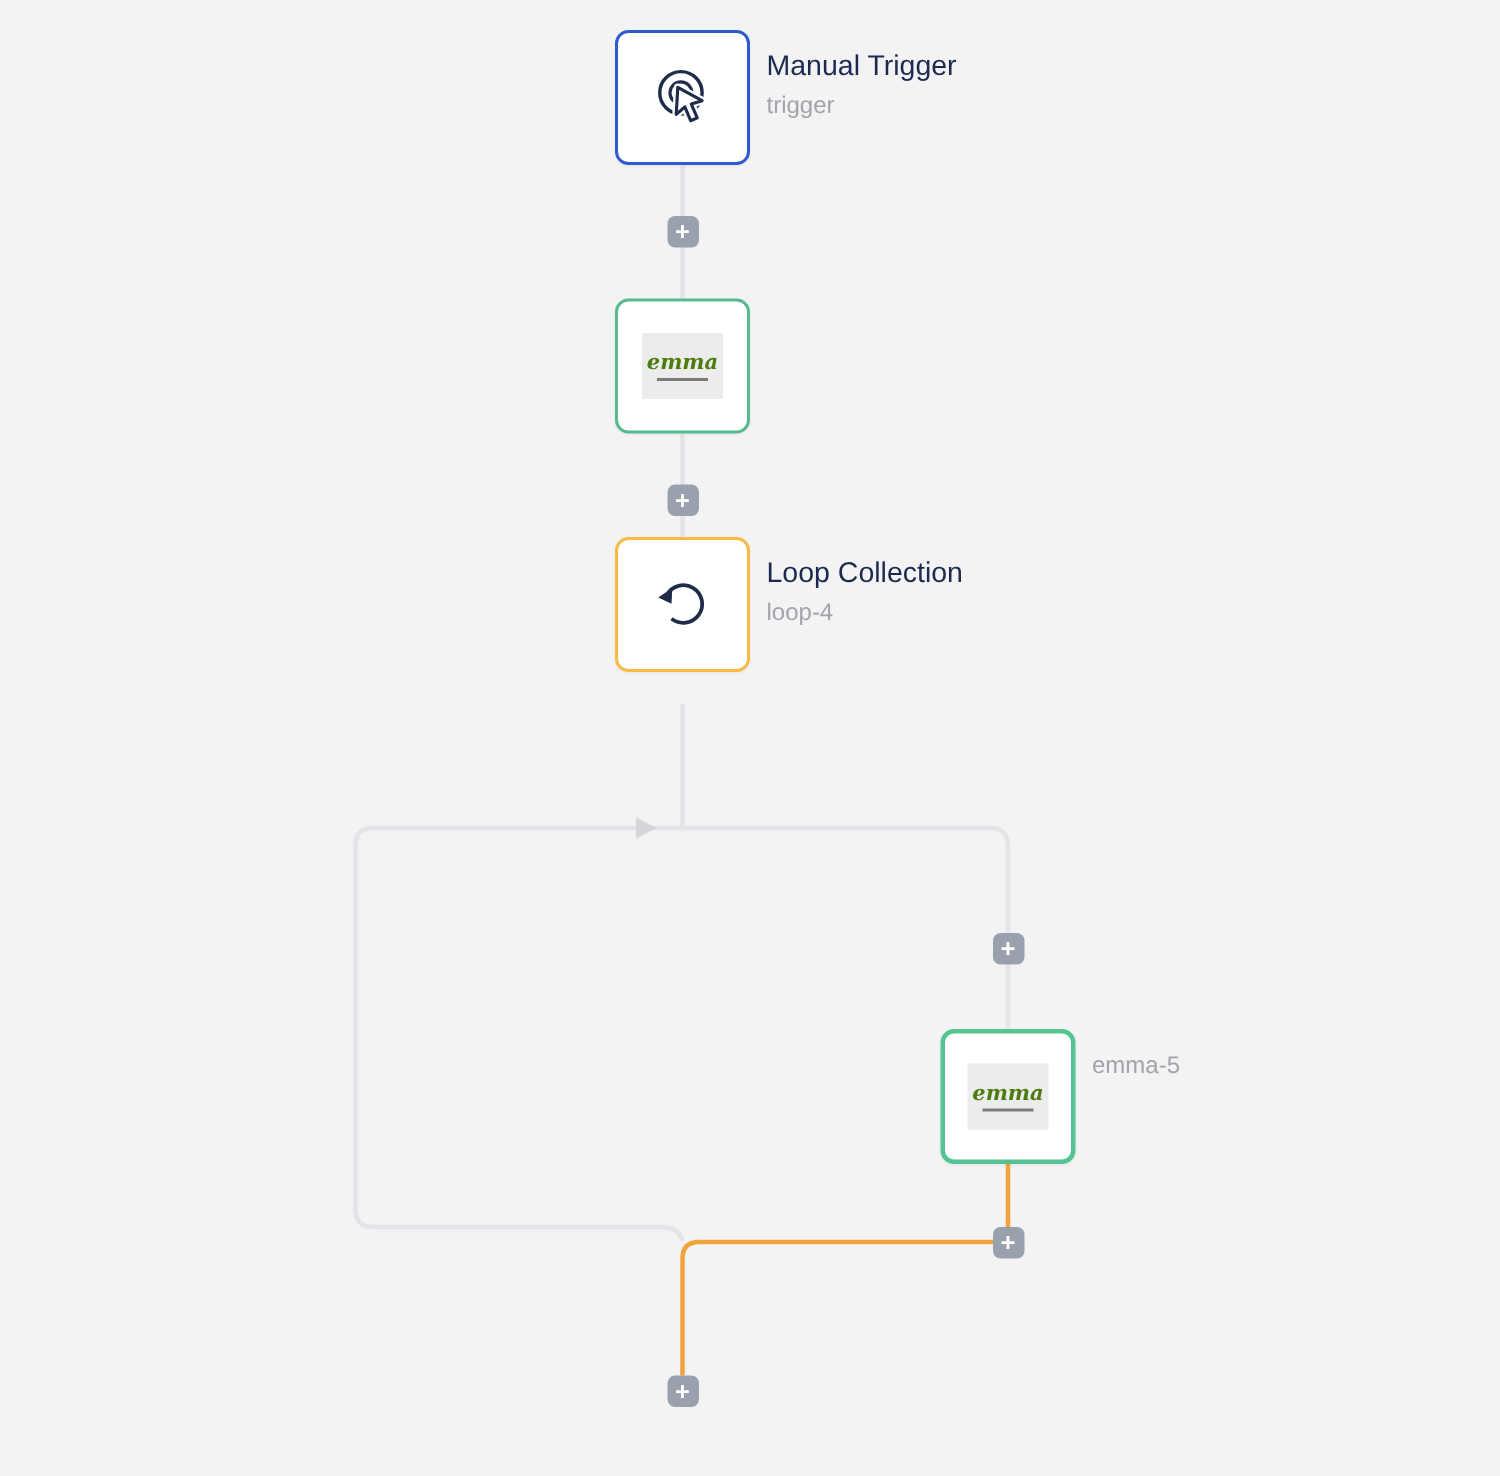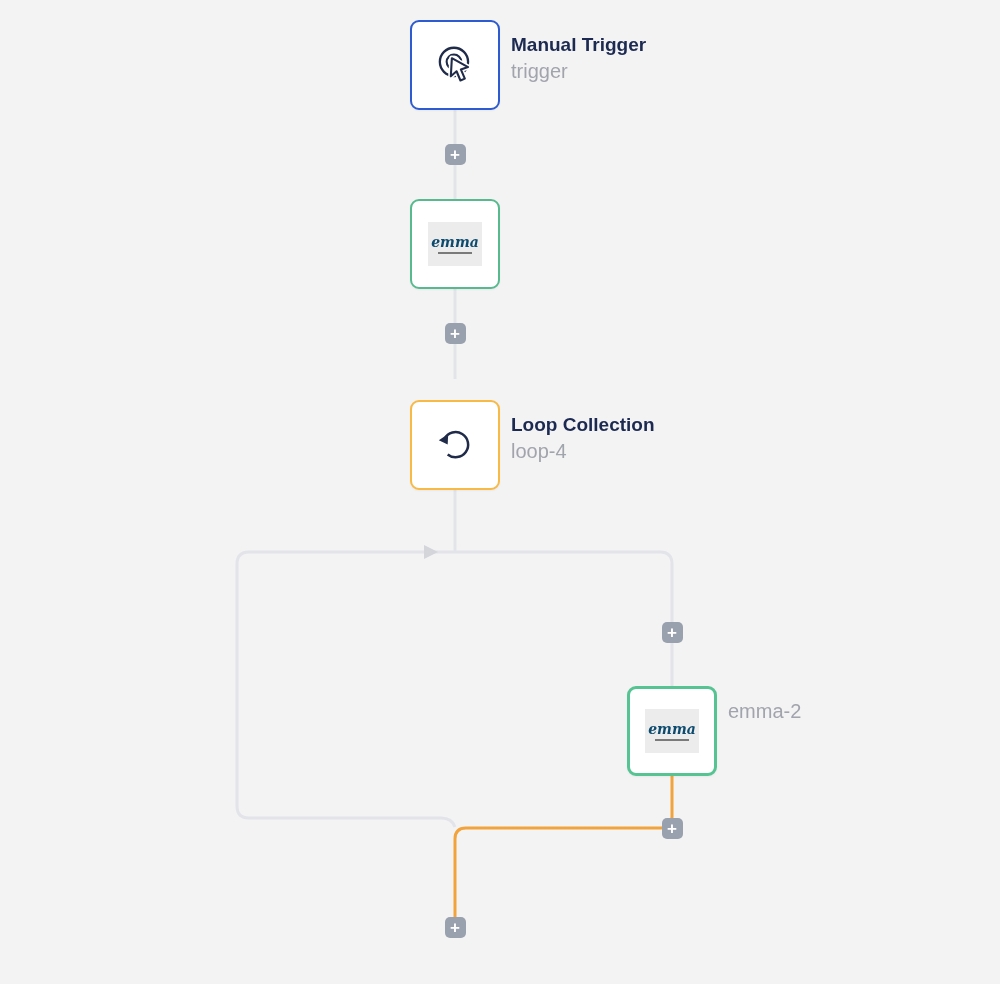--- a/index.html
+++ b/index.html
@@ -8,26 +8,26 @@
   .wires{position:absolute;left:0;top:0;width:1000px;height:984px;pointer-events:none;z-index:0;}
   .wire{fill:none;stroke:#e3e4e9;stroke-width:3;}
   .wire-active{fill:none;stroke:#f2a33c;stroke-width:3;}
   .node-group{position:absolute;width:90px;height:90px;z-index:1;}
   .node-box{width:90px;height:90px;background:#ffffff;border:2px solid #ccc;border-radius:9px;
             display:flex;align-items:center;justify-content:center;box-sizing:border-box;
             cursor:pointer;box-shadow:0 1px 2px rgba(30,40,80,0.05);}
   .node-box.selected{border-width:3px;}
   .node-icon{width:46px;height:46px;display:block;}
   .node-label{position:absolute;left:101px;top:12px;white-space:nowrap;}
-  .node-title{font-size:19px;font-weight:700;color:#1c2a52;line-height:26px;}
-  .node-subtitle{font-size:20px;font-weight:400;color:#a2a4ad;line-height:20px;margin-top:3px;}
+  .node-title{font-size:19px;font-weight:400;color:#1c2a52;line-height:26px;}
+  .node-subtitle{font-size:16px;font-weight:400;color:#a2a4ad;line-height:20px;margin-top:3px;}
   .emma-logo{width:54px;height:44px;background:#ececec;display:flex;flex-direction:column;
              align-items:center;justify-content:center;}
   .emma-text{font-family:"DejaVu Serif",serif;font-style:italic;font-weight:bold;
-             font-size:14px;color:#0c4a6e;line-height:1;}
+             font-size:14px;color:#4d7c0f;line-height:1;}
   .emma-tagline{width:34px;height:2px;background:#7a7a7a;margin-top:3px;}
   .plus-btn{position:absolute;width:21px;height:21px;border:none;border-radius:5px;
             background:#99a1ae;color:#fff;font-size:17px;font-weight:700;padding:0;
             display:flex;align-items:center;justify-content:center;line-height:1;
             cursor:pointer;z-index:2;font-family:inherit;}
 </style>
 </head>
 <body>
 
 <div class="canvas" style="background: rgb(243, 243, 244);">
@@ -63,21 +63,21 @@
     <div class="node-box" style="border-color: rgb(87, 186, 142);">
       <div class="emma-logo">
         <span class="emma-text">emma</span>
         <span class="emma-tagline"></span>
       </div>
     </div>
   </div>
 
   <button class="plus-btn" style="left: 444.5px; top: 323px; background: rgb(153, 161, 174);">+</button>
 
-  <div class="node-group" style="left:410px;top:400px;">
+  <div class="node-group" style="left:410px;top:358px;">
     <div class="node-box" style="border-color: rgb(248, 185, 69);">
       <svg class="node-icon" viewBox="0 0 44 44">
         <path d="M12 16 A12 12 0 1 1 15 31" fill="none" stroke="#1f2b49" stroke-width="2.4"></path>
         <polygon points="6.5,17.5 15.5,11.5 15,21.5" fill="#1f2b49"></polygon>
       </svg>
     </div>
     <div class="node-label">
       <div class="node-title">Loop Collection</div>
       <div class="node-subtitle">loop-4</div>
     </div>
@@ -86,21 +86,21 @@
   <button class="plus-btn" style="left: 661.5px; top: 622px; background: rgb(153, 161, 174);">+</button>
 
   <div class="node-group" style="left:627px;top:686px;">
     <div class="node-box selected" style="border-color: rgb(86, 196, 146);">
       <div class="emma-logo">
         <span class="emma-text">emma</span>
         <span class="emma-tagline"></span>
       </div>
     </div>
     <div class="node-label">
-      <div class="node-subtitle">emma-2</div>
+      <div class="node-subtitle">emma-5</div>
     </div>
   </div>
 
   <button class="plus-btn" style="left: 661.5px; top: 817.5px; background: rgb(153, 161, 174);">+</button>
 
   <button class="plus-btn" style="left: 444.5px; top: 917px; background: rgb(153, 161, 174);">+</button>
 
 </div>
 
 </body></html>

